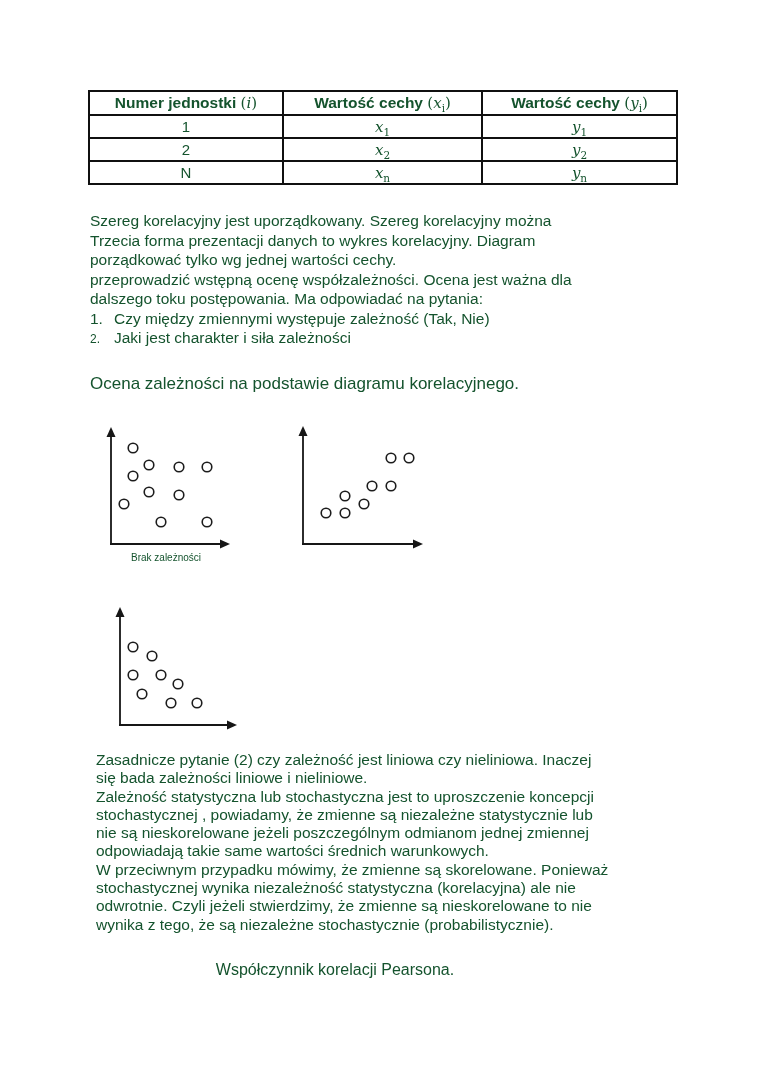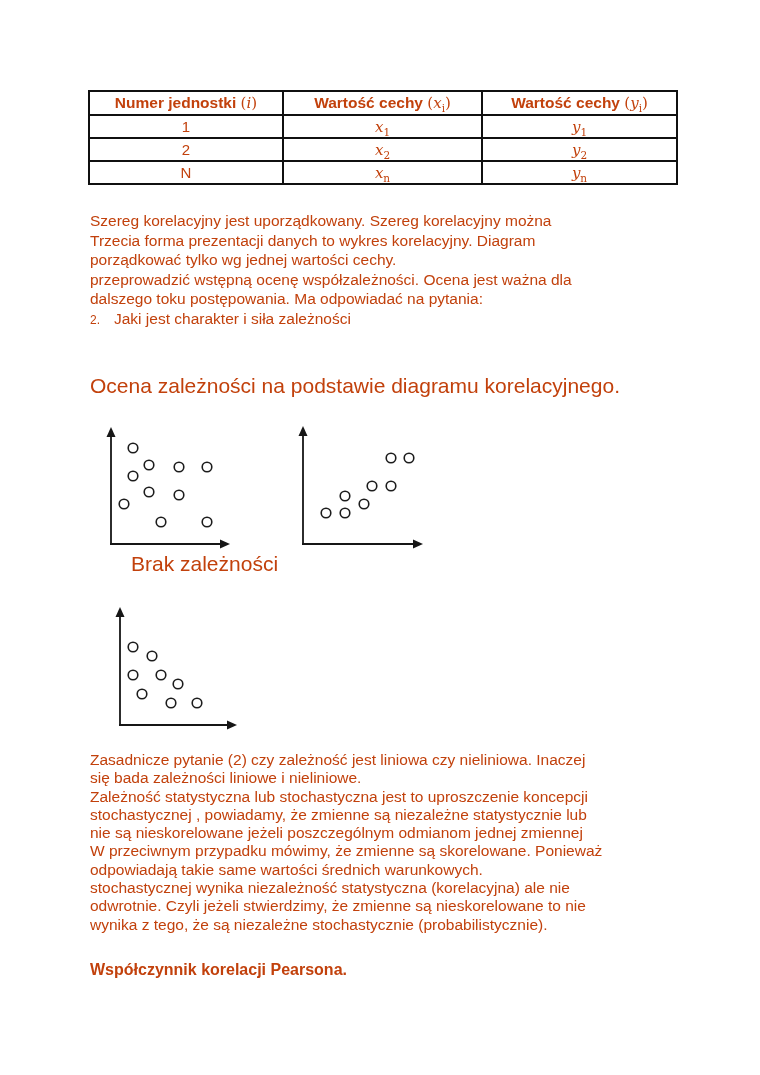--- a/index.html
+++ b/index.html
@@ -1,21 +1,21 @@
 <!DOCTYPE html>
 <html><head>
 <meta charset="utf-8">
 <style>
   html,body{margin:0;padding:0;background:#ffffff;}
   .page{
     position:relative;
     width:760px;height:1075px;
     background:#ffffff;
     font-family:"Liberation Sans",sans-serif;
-    color:#c2410c;
+    color:#14532d;
     overflow:hidden;
   }
   
   table.doc-table{
     position:absolute;left:88px;top:90px;
     width:588px;
     border-collapse:collapse;
     table-layout:fixed;
   }
   .doc-table th,.doc-table td{
@@ -29,31 +29,31 @@
   .col-a{width:194px;} .col-b{width:199px;} .col-c{width:195px;}
   .math{font-family:"DejaVu Serif",serif;font-weight:normal;}
   .math i{font-style:italic;}
   .math sub{font-size:10.5px;line-height:0;}
   th .math{font-size:15px;}
   
   .textblock{position:absolute;white-space:nowrap;}
   .tb-intro{left:90px;top:211px;font-size:15.5px;}
   .tb-intro .line{line-height:19.5px;height:19.5px;}
   .tb-body{left:90px;top:751px;font-size:15.5px;}
-  .tb-body .line{line-height:18.3px;height:18.3px;}
+  .tb-body .line{line-height:18.3px;height:18.3px;margin-left:6px;}
   .marker{display:inline-block;width:24px;}
   .marker-sm{font-size:12px;}
-  .single-line{position:absolute;font-size:21px;white-space:nowrap;}
+  .single-line{position:absolute;font-size:17px;white-space:nowrap;}
   .ocena{left:90px;top:374px;}
-  .caption{position:absolute;font-size:21px;white-space:nowrap;text-align:right;}
+  .caption{position:absolute;font-size:10px;white-space:nowrap;text-align:right;}
   .caption-1{left:131px;top:552px;}
   .caption-2{left:373px;top:552px;}
   .doc-heading{
     position:absolute;left:90px;top:961px;width:490px;
-    font-weight:bold;font-size:16px;white-space:nowrap;
+    text-align:center;font-weight:normal;font-size:16px;white-space:nowrap;
   }
   
   svg.plot{position:absolute;overflow:visible;}
   .plot-1{left:98px;top:426px;}
   .plot-2{left:295px;top:426px;}
   .plot-3{left:110px;top:606px;}
   .axis{stroke:#161616;stroke-width:1.8;fill:none;}
   .ah{fill:#161616;stroke:none;}
   .pt{fill:#ffffff;stroke:#1c1c1c;stroke-width:1.6;}
 </style>
@@ -100,20 +100,21 @@
     </tr>
   </tbody>
     </table>
 
   <div class="textblock tb-intro">
     <div class="line">Szereg korelacyjny jest uporządkowany. Szereg korelacyjny można</div>
     <div class="line">Trzecia forma prezentacji danych to wykres korelacyjny. Diagram</div>
     <div class="line">porządkować tylko wg jednej wartości cechy.</div>
     <div class="line">przeprowadzić wstępną ocenę współzależności. Ocena jest ważna dla</div>
     <div class="line">dalszego toku postępowania. Ma odpowiadać na pytania:</div>
+    <div class="line"><span class="marker">1.</span><span>Czy między zmiennymi występuje zależność (Tak, Nie)</span></div>
     <div class="line"><span class="marker marker-sm">2.</span><span>Jaki jest charakter i siła zależności</span></div>
   </div>
 
   <div class="single-line ocena">Ocena zależności na podstawie diagramu korelacyjnego.</div>
 
   <svg class="plot plot-1" width="140" height="126">
     <line class="axis" x1="13" y1="9" x2="13" y2="119"></line>
     <polygon class="ah" points="13,1 8.5,11 17.5,11"></polygon>
     <line class="axis" x1="12" y1="118" x2="125" y2="118"></line>
     <polygon class="ah" points="132,118 122,113.5 122,122.5"></polygon>
@@ -160,22 +161,22 @@
       <circle cx="61" cy="97" r="4.8" class="pt"></circle>
       <circle cx="87" cy="97" r="4.8" class="pt"></circle>
     </svg>
 
   <div class="textblock tb-body">
     <div class="line">Zasadnicze pytanie (2) czy zależność jest liniowa czy nieliniowa. Inaczej</div>
     <div class="line">się bada zależności liniowe i nieliniowe.</div>
     <div class="line">Zależność statystyczna lub stochastyczna jest to uproszczenie koncepcji</div>
     <div class="line">stochastycznej , powiadamy, że zmienne są niezależne statystycznie lub</div>
     <div class="line">nie są nieskorelowane jeżeli poszczególnym odmianom jednej zmiennej</div>
+    <div class="line">odpowiadają takie same wartości średnich warunkowych.</div>
     <div class="line">W przeciwnym przypadku mówimy, że zmienne są skorelowane. Ponieważ</div>
-    <div class="line">odpowiadają takie same wartości średnich warunkowych.</div>
     <div class="line">stochastycznej wynika niezależność statystyczna (korelacyjna) ale nie</div>
     <div class="line">odwrotnie. Czyli jeżeli stwierdzimy, że zmienne są nieskorelowane to nie</div>
     <div class="line">wynika z tego, że są niezależne stochastycznie (probabilistycznie).</div>
   </div>
 
   <div class="doc-heading">Współczynnik korelacji Pearsona.</div>
 
 </div>
 
 </body></html>

